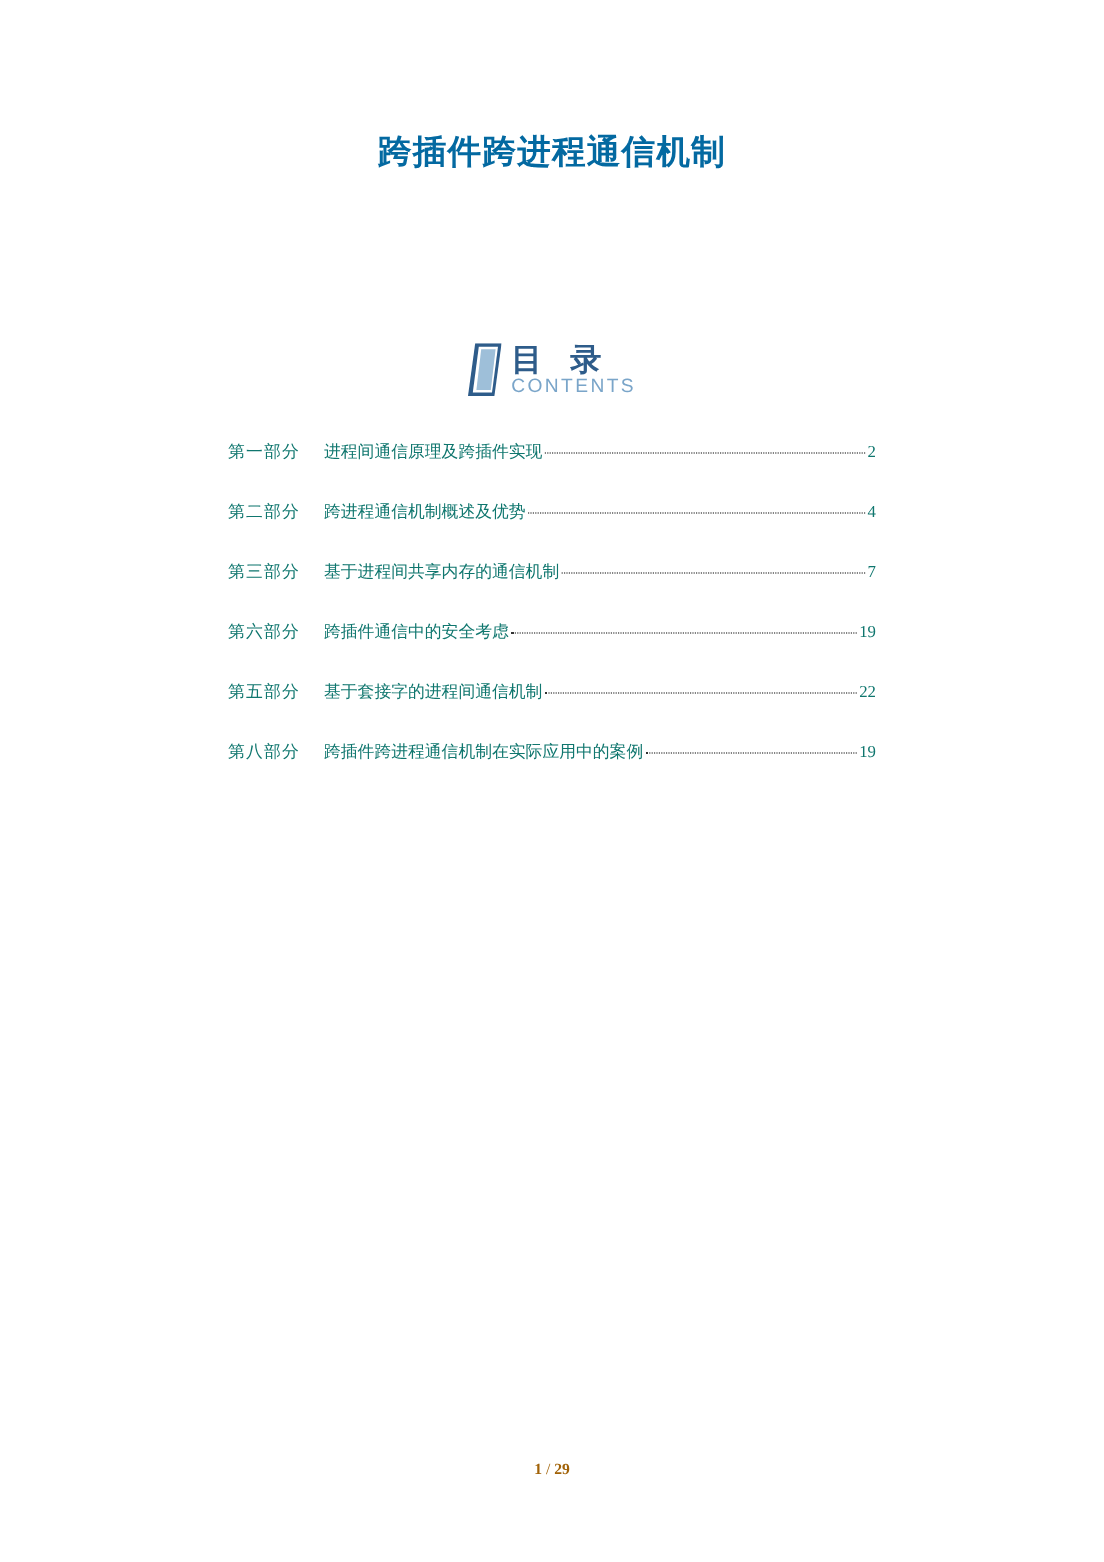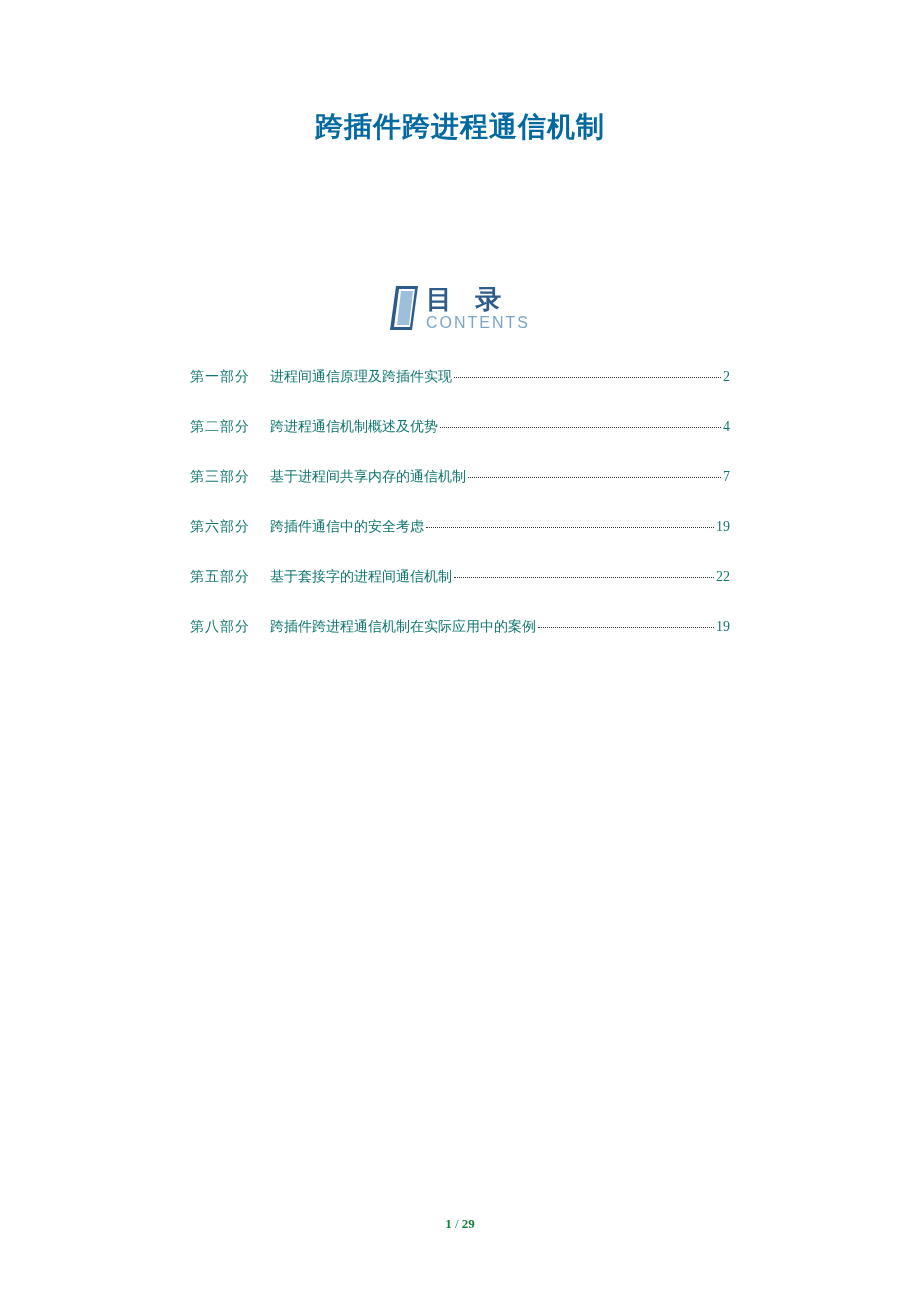--- a/index.html
+++ b/index.html
@@ -85,21 +85,21 @@
       flex-shrink: 0;
     }
     .page-footer {
       position: absolute;
       bottom: 70px;
       left: 0;
       right: 0;
       text-align: center;
       font-size: 13px;
       font-family: "Times New Roman", serif;
-      color: #15803d;
+      color: #a16207;
     }
     .page-footer .bold {
       font-weight: bold;
     }
   </style>
 </head>
 <body>
 
 <div class="page">
   <h1 class="main-title">跨插件跨进程通信机制</h1>

